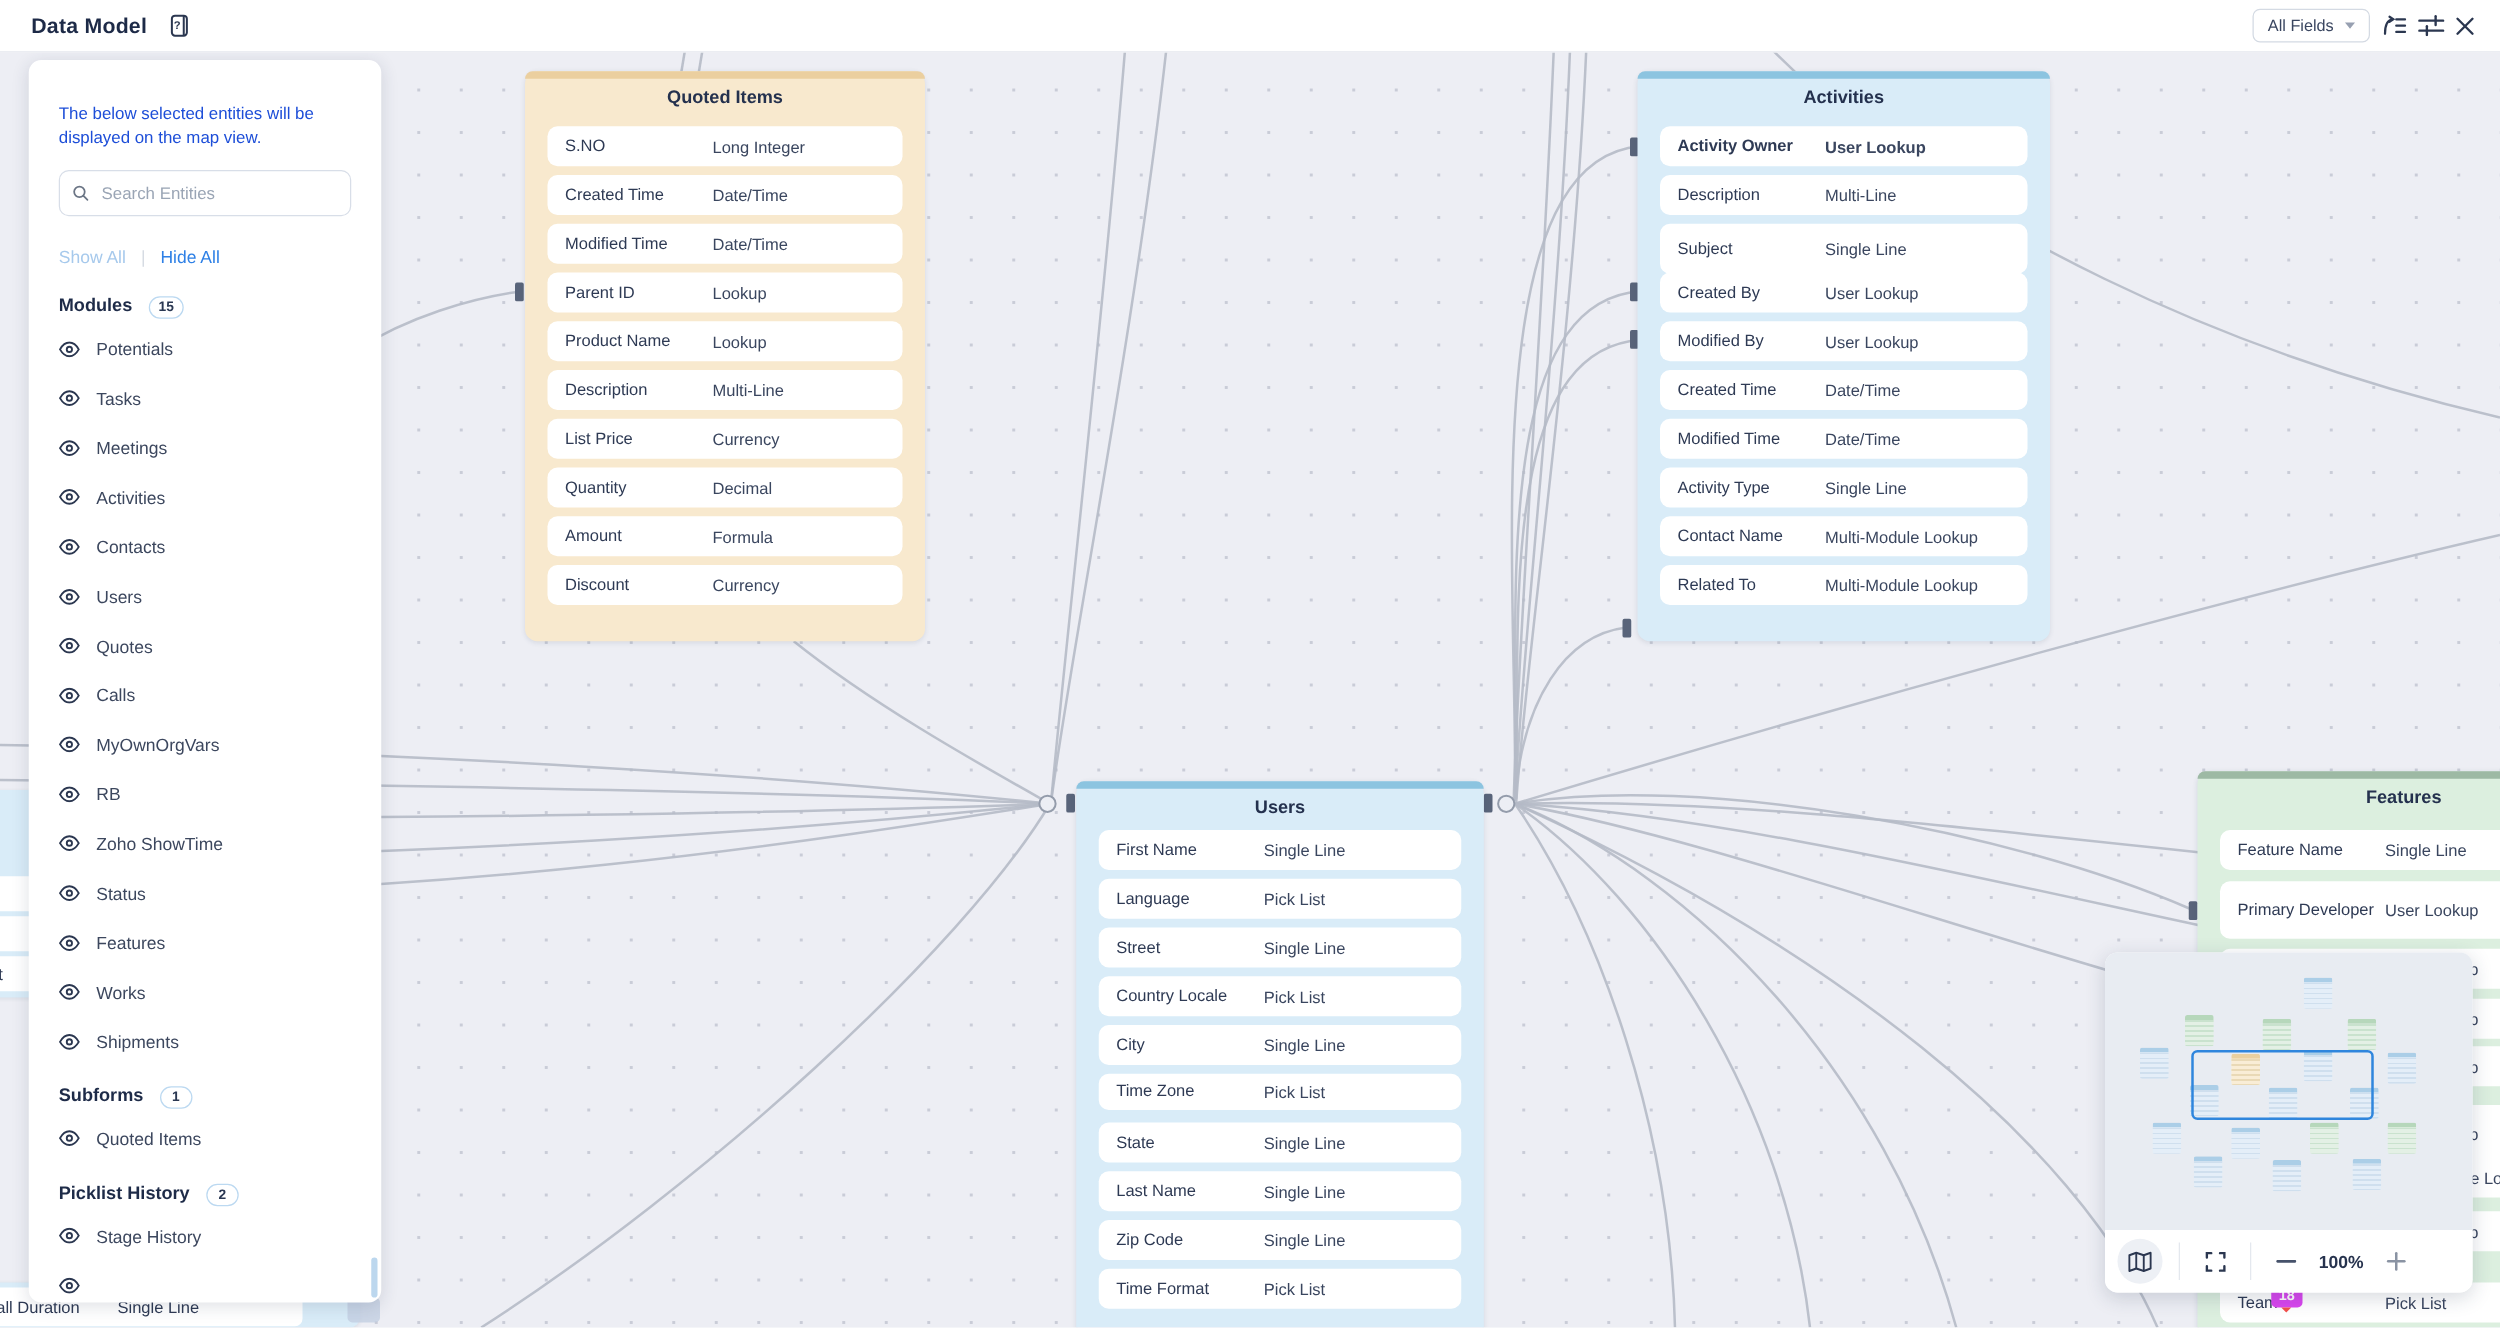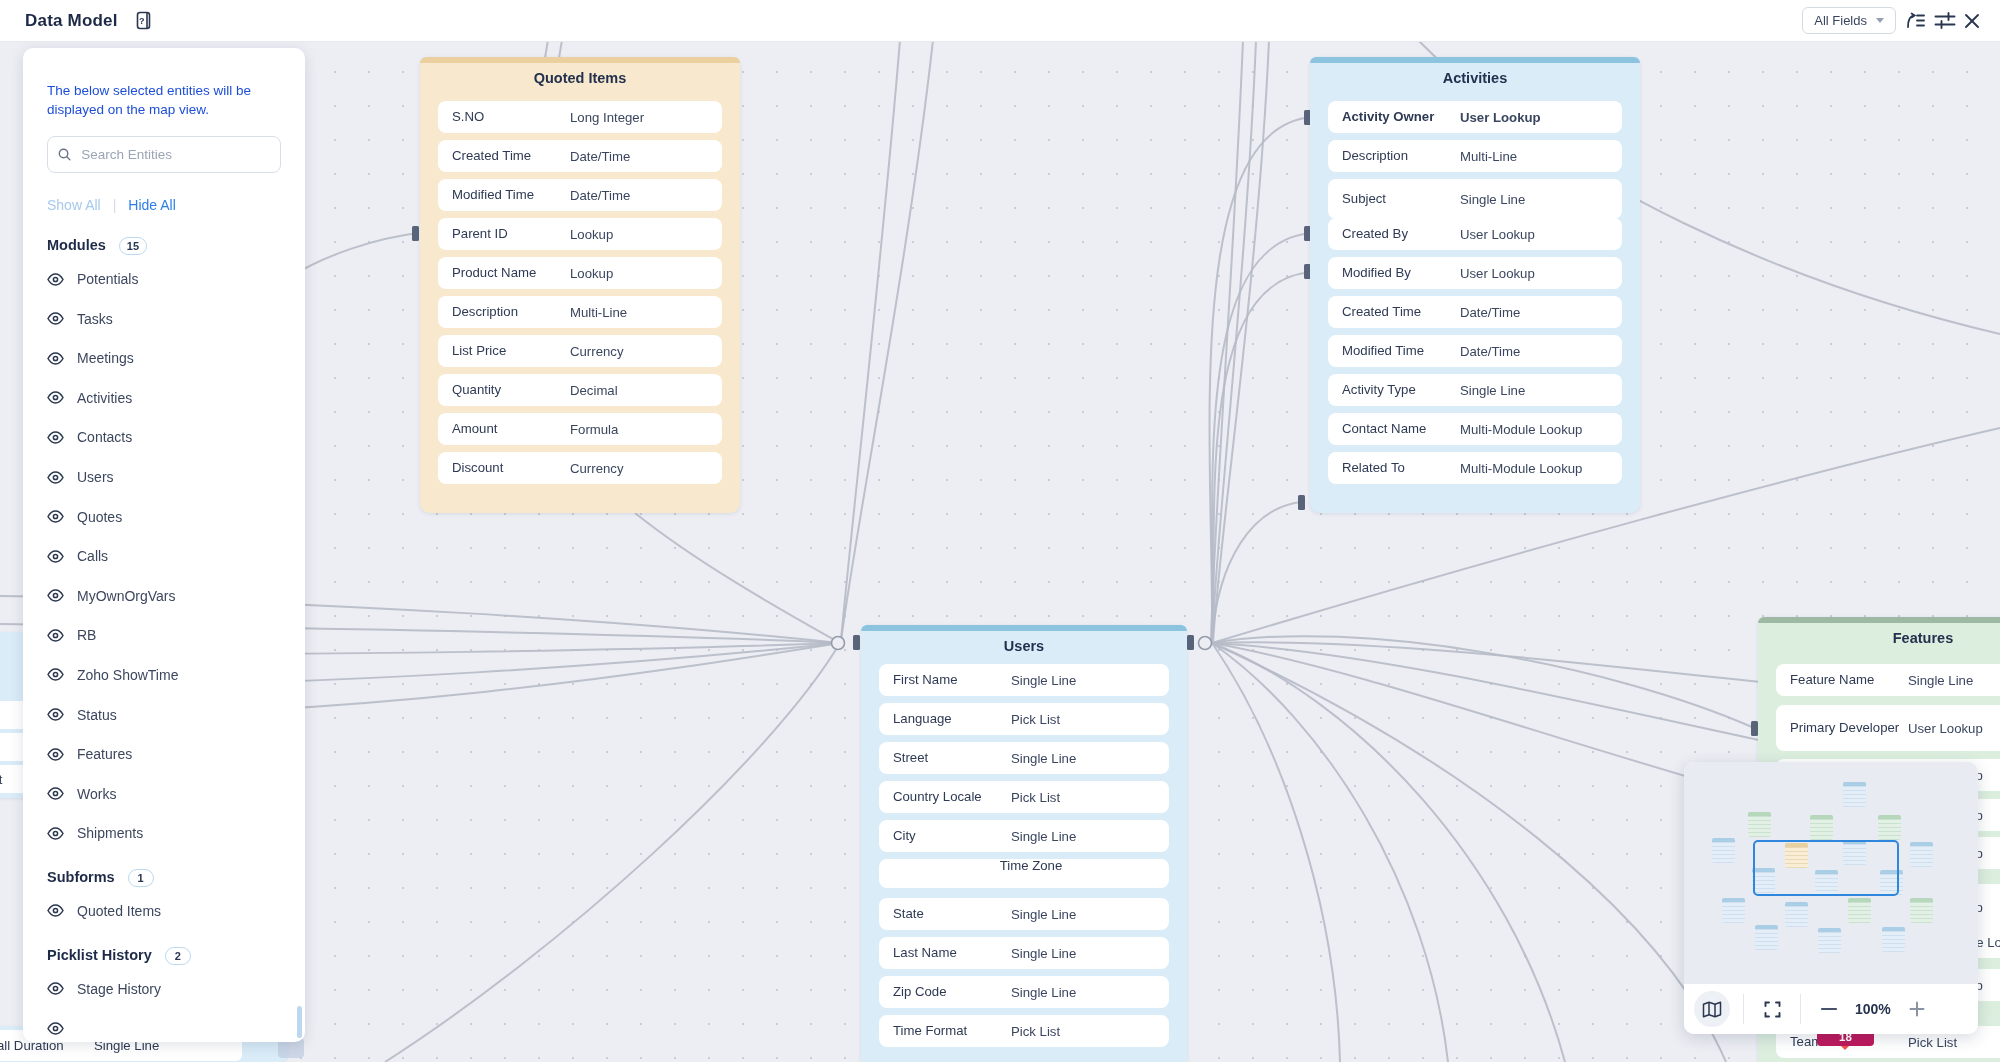--- a/index.html
+++ b/index.html
@@ -30,22 +30,22 @@
   .t-tan{background:#f8e9ce}   .t-tan  .accent{background:#ebcf9f}
   .t-blue{background:#d9ecf8}  .t-blue .accent{background:#8cc4e0}
   .t-green{background:#dcefdf} .t-green .accent{background:#9db9a4}
   .accent{position:absolute;top:0;left:0;right:0;height:6px;border-radius:10px 10px 0 0}
   .tbl-title{position:absolute;top:13px;left:0;right:0;text-align:center;font-weight:bold;
              font-size:14.5px;color:#24314e}
   .frow{position:absolute;left:18px;right:18px;background:#fff;border-radius:8px;
         display:flex;align-items:center}
   .frow .fl{flex:0 0 118px;padding-left:14px;font-size:13.2px;color:#2e3a54;line-height:1.12}
   .frow .ft{font-size:13.2px;color:#3a465f;white-space:nowrap}
-  .team-badge{position:absolute;left:41px;top:2px;background:#be185d;color:#fff;font-size:11.5px;
-              font-weight:bold;border-radius:4px;padding:2px 22px;line-height:14px;z-index:4}
+  .team-badge{position:absolute;left:41px;top:2px;background:#d946ef;color:#fff;font-size:11.5px;
+              font-weight:bold;border-radius:4px;padding:2px 6px;line-height:14px;z-index:4}
   .team-badge:after{content:"";position:absolute;left:50%;top:100%;margin-left:-4px;
                     border:4px solid transparent;border-top-color:#f4504b}
 
   
   .panel{position:absolute;left:23px;top:7px;width:282px;height:994px;background:#fff;
          border-radius:10px;box-shadow:0 3px 14px rgba(35,48,80,.14);z-index:6;
          padding:34px 24px 0;box-sizing:border-box;overflow:hidden}
   .desc{font-size:13.5px;color:#1d4ed8;line-height:1.38;margin:0}
   .searchbox{margin-top:17px;height:37px;border:1px solid #d8dee8;border-radius:8px;display:flex;
              align-items:center;padding:0 10px;gap:8px;background:#fff;box-sizing:border-box}
@@ -296,21 +296,21 @@
           <span class="ft">Single Line</span>
         </div>
         <div class="frow" style="top: 156px; height: 32px;">
           <span class="fl">Country Locale</span>
           <span class="ft">Pick List</span>
         </div>
         <div class="frow" style="top: 195px; height: 32px;">
           <span class="fl">City</span>
           <span class="ft">Single Line</span>
         </div>
-        <div class="frow" style="top: 234px; height: 29px; flex-direction: column;">
+        <div class="frow" style="top: 234px; height: 29px;">
           <span class="fl">Time Zone</span>
           <span class="ft">Pick List</span>
         </div>
         <div class="frow" style="top: 273px; height: 32px;">
           <span class="fl">State</span>
           <span class="ft">Single Line</span>
         </div>
         <div class="frow" style="top: 312px; height: 32px;">
           <span class="fl">Last Name</span>
           <span class="ft">Single Line</span>

